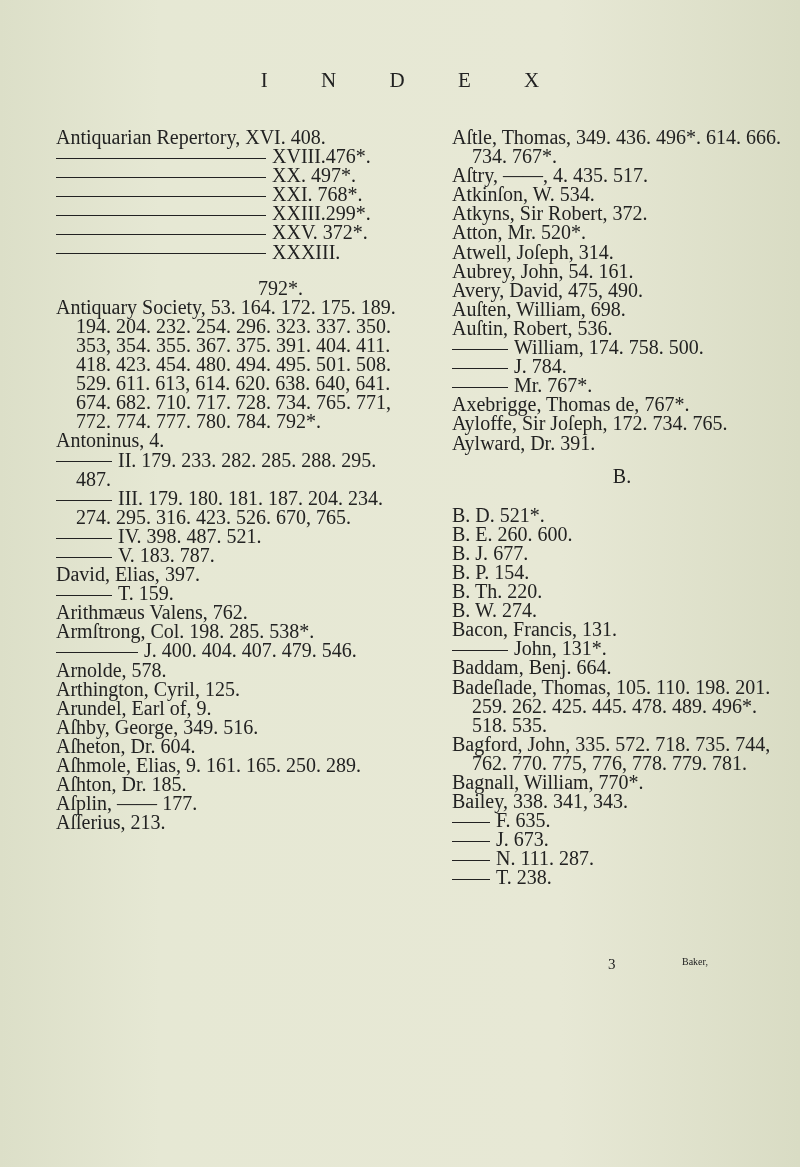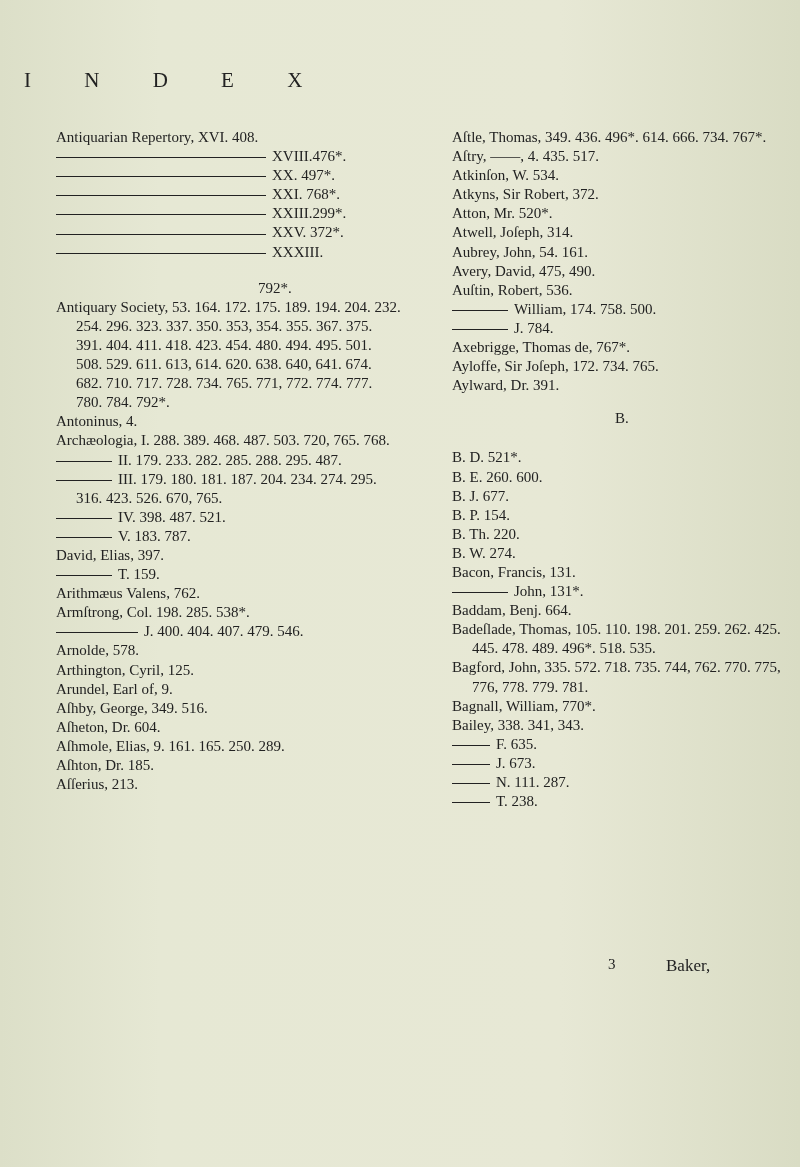--- a/index.html
+++ b/index.html
@@ -6,79 +6,81 @@
   body {
     width: 800px; height: 1167px; overflow: hidden;
     background: #e4e6d2;
     background-image: linear-gradient(90deg, #dcdfc8 0%, #e6e8d4 20%, #e7e8d5 70%, #d9dcc4 100%);
     font-family: "DejaVu Serif", "Liberation Serif", serif;
     color: #222;
     position: relative;
   }
   .page-title {
     position: absolute; left: 0; right: 0; top: 68px;
-    text-align: left; font-size: 21px; letter-spacing: 24px;
+    text-align: center; font-size: 21px; letter-spacing: 24px;
     font-family: "Liberation Serif", serif; padding-left: 24px;
   }
-  .col { position: absolute; top: 128px; font-family: "Liberation Serif", serif; font-size: 15px; line-height: 19.1px; }
+  .col { position: absolute; top: 128px; font-family: "Liberation Serif", serif; font-size: 20px; line-height: 19.1px; }
   .col-left { left: 56px; width: 345px; }
   .col-right { left: 452px; width: 340px; }
   .entry { margin: 0; padding-left: 20px; text-indent: -20px; white-space: normal; }
   .dash { display: inline-block; border-top: 1.6px solid #222; vertical-align: middle; margin-right: 6px; }
   .section { text-align: center; margin: 14px 0 20px 0; font-weight: normal; }
   .footer { position: absolute; top: 956px; left: 608px; font-family: "Liberation Serif", serif; font-size: 15px; }
-  .catch { position: absolute; top: 956px; left: 666px; font-family: "Liberation Serif", serif; font-size: 17px; }
+  .catch { position: absolute; top: 956px; left: 682px; font-family: "Liberation Serif", serif; font-size: 10px; }
 </style>
 </head>
 <body>
 
 <div class="page-title">I N D E X</div>
 
 <div class="col col-left" id="col-left">
     <p class="entry"><span>Antiquarian Repertory,</span> <span>XVI. 408.</span></p>
     <p class="entry"><span class="dash" style="width: 210px;"></span><span>XVIII.476*.</span></p>
     <p class="entry"><span class="dash" style="width: 210px;"></span><span>XX. 497*.</span></p>
     <p class="entry"><span class="dash" style="width: 210px;"></span><span>XXI. 768*.</span></p>
     <p class="entry"><span class="dash" style="width: 210px;"></span><span>XXIII.299*.</span></p>
     <p class="entry"><span class="dash" style="width: 210px;"></span><span>XXV. 372*.</span></p>
     <p class="entry"><span class="dash" style="width: 210px;"></span><span>XXXIII.</span></p>
     <p class="entry" style="padding-left: 222px; margin-top: 17px;"><span>792*.</span></p>
     <p class="entry"><span>Antiquary Society,</span> <span>53. 164. 172. 175. 189. 194. 204. 232. 254. 296. 323. 337. 350. 353, 354. 355. 367. 375. 391. 404. 411. 418. 423. 454. 480. 494. 495. 501. 508. 529. 611. 613, 614. 620. 638. 640, 641. 674. 682. 710. 717. 728. 734. 765. 771, 772. 774. 777. 780. 784. 792*.</span></p>
     <p class="entry"><span>Antoninus,</span> <span>4.</span></p>
-    <p class="entry"><span>Archæologia,</span> <span>I. 288. 389. 468. 487. 503. 720, 765. 768.</span></p>
     <p class="entry"><span class="dash" style="width: 56px;"></span><span>II. 179. 233. 282. 285. 288. 295. 487.</span></p>
     <p class="entry"><span class="dash" style="width: 56px;"></span><span>III. 179. 180. 181. 187. 204. 234. 274. 295. 316. 423. 526. 670, 765.</span></p>
     <p class="entry"><span class="dash" style="width: 56px;"></span><span>IV. 398. 487. 521.</span></p>
     <p class="entry"><span class="dash" style="width: 56px;"></span><span>V. 183. 787.</span></p>
     <p class="entry"><span>David, Elias,</span> <span>397.</span></p>
     <p class="entry"><span class="dash" style="width: 56px;"></span><span>T. 159.</span></p>
     <p class="entry"><span>Arithmæus Valens,</span> <span>762.</span></p>
     <p class="entry"><span>Armſtrong, Col.</span> <span>198. 285. 538*.</span></p>
     <p class="entry"><span class="dash" style="width: 82px;"></span><span>J. 400. 404. 407. 479. 546.</span></p>
     <p class="entry"><span>Arnolde,</span> <span>578.</span></p>
     <p class="entry"><span>Arthington, Cyril,</span> <span>125.</span></p>
     <p class="entry"><span>Arundel, Earl of,</span> <span>9.</span></p>
     <p class="entry"><span>Aſhby, George,</span> <span>349. 516.</span></p>
     <p class="entry"><span>Aſheton, Dr.</span> <span>604.</span></p>
     <p class="entry"><span>Aſhmole, Elias,</span> <span>9. 161. 165. 250. 289.</span></p>
     <p class="entry"><span>Aſhton, Dr.</span> <span>185.</span></p>
+    <p class="entry"><span>Aſplin, ——</span> <span>177.</span></p>
     <p class="entry"><span>Aſſerius,</span> <span>213.</span></p>
   </div>
 <div class="col col-right" id="col-right">
     <p class="entry"><span>Aſtle, Thomas,</span> <span>349. 436. 496*. 614. 666. 734. 767*.</span></p>
     <p class="entry"><span>Aſtry, ——,</span> <span>4. 435. 517.</span></p>
     <p class="entry"><span>Atkinſon, W.</span> <span>534.</span></p>
     <p class="entry"><span>Atkyns, Sir Robert,</span> <span>372.</span></p>
     <p class="entry"><span>Atton, Mr.</span> <span>520*.</span></p>
     <p class="entry"><span>Atwell, Joſeph,</span> <span>314.</span></p>
     <p class="entry"><span>Aubrey, John,</span> <span>54. 161.</span></p>
     <p class="entry"><span>Avery, David,</span> <span>475, 490.</span></p>
+    <p class="entry"><span>Auſten, William,</span> <span>698.</span></p>
     <p class="entry"><span>Auſtin, Robert,</span> <span>536.</span></p>
     <p class="entry"><span class="dash" style="width: 56px;"></span><span>William, 174. 758. 500.</span></p>
     <p class="entry"><span class="dash" style="width: 56px;"></span><span>J. 784.</span></p>
+    <p class="entry"><span class="dash" style="width: 56px;"></span><span>Mr. 767*.</span></p>
     <p class="entry"><span>Axebrigge, Thomas de,</span> <span>767*.</span></p>
     <p class="entry"><span>Ayloffe, Sir Joſeph,</span> <span>172. 734. 765.</span></p>
     <p class="entry"><span>Aylward, Dr.</span> <span>391.</span></p>
     <p class="section">B.</p>
     <p class="entry"><span>B. D.</span> <span>521*.</span></p>
     <p class="entry"><span>B. E.</span> <span>260. 600.</span></p>
     <p class="entry"><span>B. J.</span> <span>677.</span></p>
     <p class="entry"><span>B. P.</span> <span>154.</span></p>
     <p class="entry"><span>B. Th.</span> <span>220.</span></p>
     <p class="entry"><span>B. W.</span> <span>274.</span></p>

